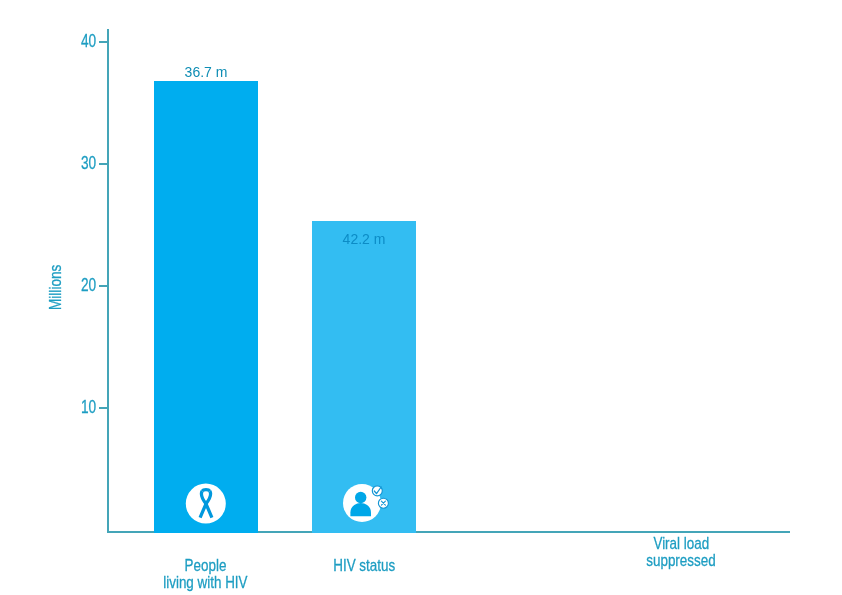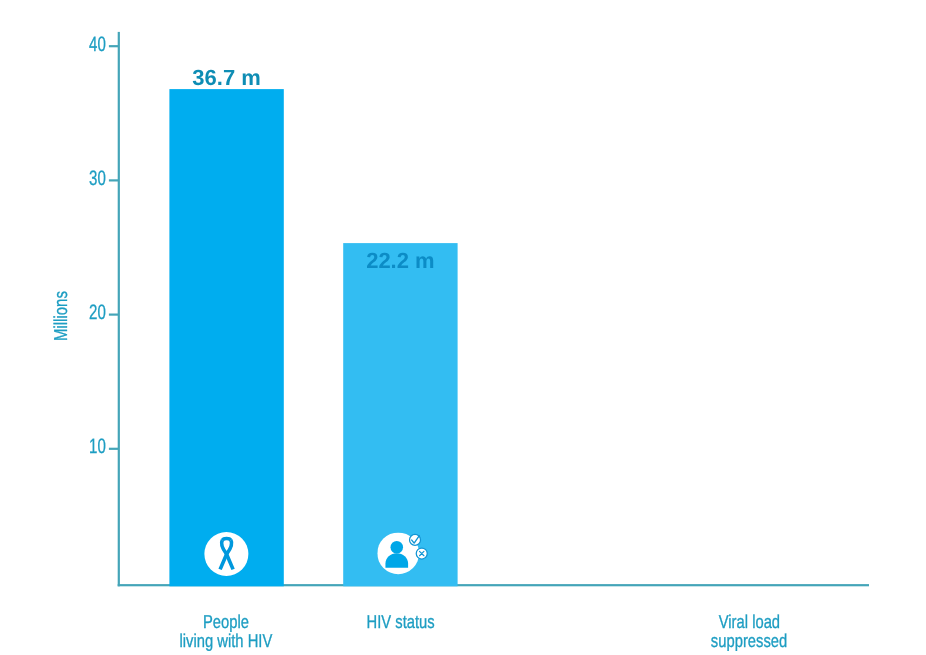--- a/index.html
+++ b/index.html
@@ -12,21 +12,21 @@
 
   
   .ytl{position:absolute;height:0;}
   .ytl > span{position:absolute;right:0;bottom:0;display:inline-block;
               font-size:19px;line-height:19px;color:#1D9DC2;white-space:nowrap;
               transform:scaleX(0.72);transform-origin:right bottom;-webkit-text-stroke:0.3px #1D9DC2;}
 
   .bar{position:absolute;}
 
   .vlabel{position:absolute;text-align:center;}
-  .vlabel > span{display:inline-block;font-size:20px;line-height:16px;font-weight:bold;white-space:nowrap;}
+  .vlabel > span{display:inline-block;font-size:14px;line-height:16px;font-weight:normal;white-space:nowrap;}
 
   .cat{position:absolute;text-align:center;margin-top:15px;}
   .cat .ln{display:block;height:17px;}
   .cat .ln > span{display:inline-block;font-size:17px;line-height:17px;color:#1D9DC2;white-space:nowrap;
                   transform:scaleX(0.79);transform-origin:center center;-webkit-text-stroke:0.3px #1D9DC2;}
 
   .ylabel{position:absolute;transform:rotate(-90deg);transform-origin:left top;white-space:nowrap;}
   .ylabel > span{display:inline-block;font-size:17px;line-height:17px;color:#1D9DC2;white-space:nowrap;
                  transform:scaleX(0.8);transform-origin:left center;-webkit-text-stroke:0.3px #1D9DC2;}
   .icon-wrap{position:absolute;}
@@ -56,21 +56,21 @@
   <div class="ytl" style="left:52px;top:416px;width:44px;">
       <span>10</span>
     </div>
 
   <div class="ylabel" style="left:47px;top:310px;"><span>Millions</span></div>
 
   <div class="bar" style="left: 154px; top: 81px; width: 104px; height: 452px; background: rgb(0, 173, 239);"></div>
   <div class="bar" style="left: 312px; top: 221px; width: 104px; height: 312px; background: rgb(51, 189, 242);"></div>
 
   <div class="vlabel" style="left:154px;top:63px;width:104px;"><span style="color: rgb(14, 141, 180);">36.7 m</span></div>
-  <div class="vlabel" style="left:312px;top:230px;width:104px;"><span style="color: rgb(12, 140, 198);">22.2 m</span></div>
+  <div class="vlabel" style="left:312px;top:230px;width:104px;"><span style="color: rgb(12, 140, 198);">42.2 m</span></div>
 
   <div class="icon-wrap" style="left:185px;top:483px;width:42px;height:42px;">
     <svg width="42" height="42" viewBox="-1 -1 42 42">
       <circle cx="19.8" cy="19.6" r="20.0" fill="#ffffff"></circle>
       <g fill="none" stroke="#0098DD" stroke-width="3.3" stroke-linecap="butt" stroke-linejoin="miter">
         <path d="M16.1 7.1 C14.1 10.7 16.7 15.5 20.0 19.8 L25.9 33.6"></path>
         <path d="M23.9 7.1 C25.9 10.7 23.3 15.5 20.0 19.8 L14.1 33.6"></path>
         <path d="M16.1 7.1 C17.4 5.1 22.6 5.1 23.9 7.1"></path>
       </g>
     </svg>
@@ -88,17 +88,17 @@
     </svg>
   </div>
 
   <div class="cat" style="left:145px;top:542px;width:120px;">
     <span class="ln"><span>People</span></span>
     <span class="ln"><span>living with HIV</span></span>
   </div>
   <div class="cat" style="left:304px;top:542px;width:120px;">
     <span class="ln"><span>HIV status</span></span>
   </div>
-  <div class="cat" style="left:621px;top:542px;width:120px;">
+  <div class="cat" style="left:621px;top:520px;width:120px;">
     <span class="ln"><span>Viral load</span></span>
     <span class="ln"><span>suppressed</span></span>
   </div>
 </div>
 
 </body></html>

